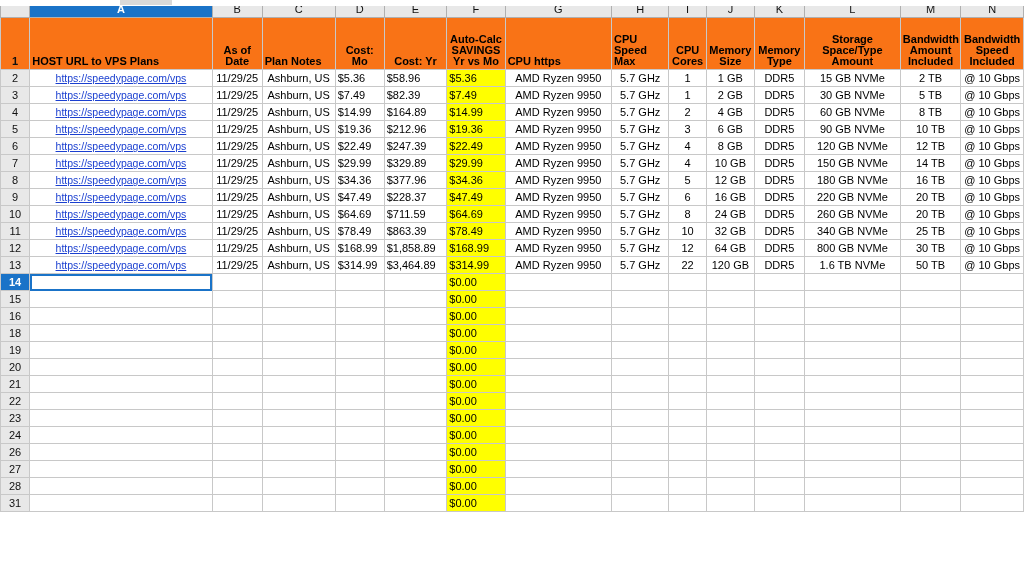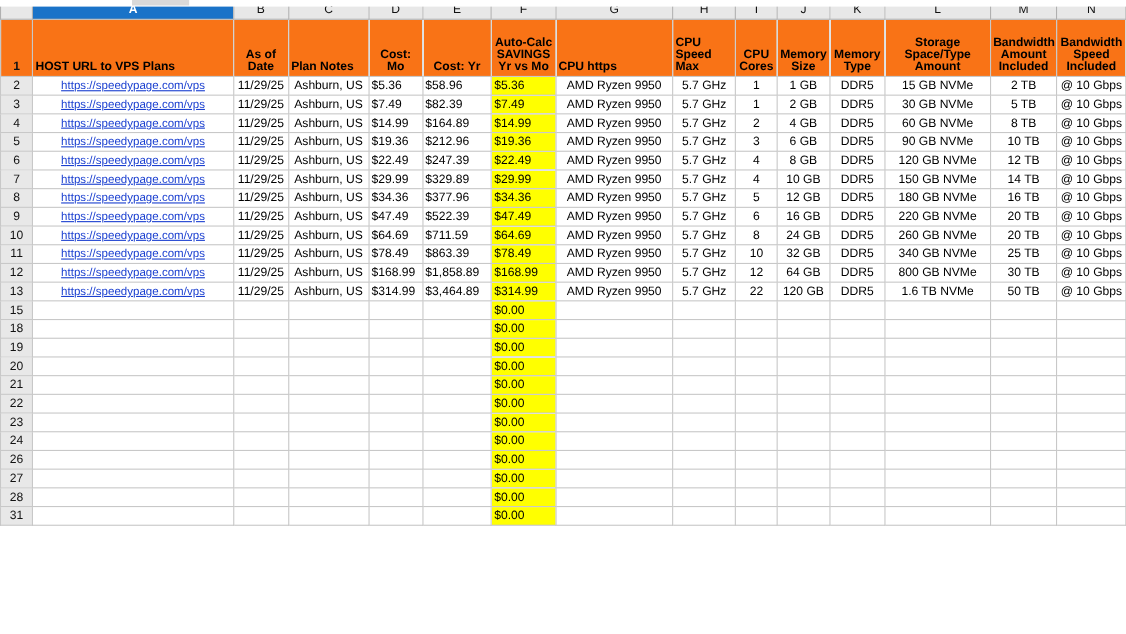--- a/index.html
+++ b/index.html
@@ -284,21 +284,21 @@
           <td class="ac">180 GB NVMe</td>
           <td class="ac">16 TB</td>
           <td class="ac">@ 10 Gbps</td>
         </tr>
         <tr>
           <td class="rowhead">9</td>
           <td class="al"><span class="c-link">https://speedypage.com/vps</span></td>
           <td class="ac">11/29/25</td>
           <td class="al">Ashburn, US</td>
           <td class="ar">$47.49</td>
-          <td class="ar">$522.39</td>
+          <td class="ar">$228.37</td>
           <td class="ar yellow">$47.49</td>
           <td class="al">AMD Ryzen 9950</td>
           <td class="al">5.7 GHz</td>
           <td class="ac">6</td>
           <td class="ac">16 GB</td>
           <td class="ac">DDR5</td>
           <td class="ac">220 GB NVMe</td>
           <td class="ac">20 TB</td>
           <td class="ac">@ 10 Gbps</td>
         </tr>
@@ -364,21 +364,55 @@
           <td class="al">AMD Ryzen 9950</td>
           <td class="al">5.7 GHz</td>
           <td class="ac">22</td>
           <td class="ac">120 GB</td>
           <td class="ac">DDR5</td>
           <td class="ac">1.6 TB NVMe</td>
           <td class="ac">50 TB</td>
           <td class="ac">@ 10 Gbps</td>
         </tr>
         <tr class="empty-row">
+          <td class="rowhead sel">14</td>
+          <td class="blank selcell"></td>
+          <td class="blank"></td>
+          <td class="blank"></td>
+          <td class="blank"></td>
+          <td class="blank"></td>
+          <td class="ar yellow">$0.00</td>
+          <td class="blank"></td>
+          <td class="blank"></td>
+          <td class="blank"></td>
+          <td class="blank"></td>
+          <td class="blank"></td>
+          <td class="blank"></td>
+          <td class="blank"></td>
+          <td class="blank"></td>
+        </tr>
+        <tr class="empty-row">
           <td class="rowhead">15</td>
+          <td class="blank"></td>
+          <td class="blank"></td>
+          <td class="blank"></td>
+          <td class="blank"></td>
+          <td class="blank"></td>
+          <td class="ar yellow">$0.00</td>
+          <td class="blank"></td>
+          <td class="blank"></td>
+          <td class="blank"></td>
+          <td class="blank"></td>
+          <td class="blank"></td>
+          <td class="blank"></td>
+          <td class="blank"></td>
+          <td class="blank"></td>
+        </tr>
+        <tr class="empty-row">
+          <td class="rowhead">16</td>
           <td class="blank"></td>
           <td class="blank"></td>
           <td class="blank"></td>
           <td class="blank"></td>
           <td class="blank"></td>
           <td class="ar yellow">$0.00</td>
           <td class="blank"></td>
           <td class="blank"></td>
           <td class="blank"></td>
           <td class="blank"></td>

